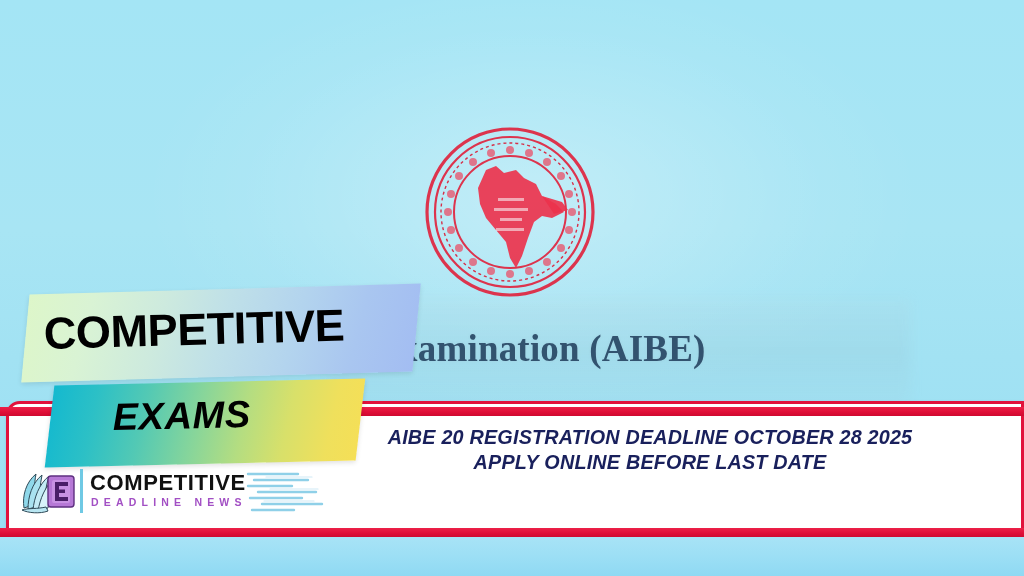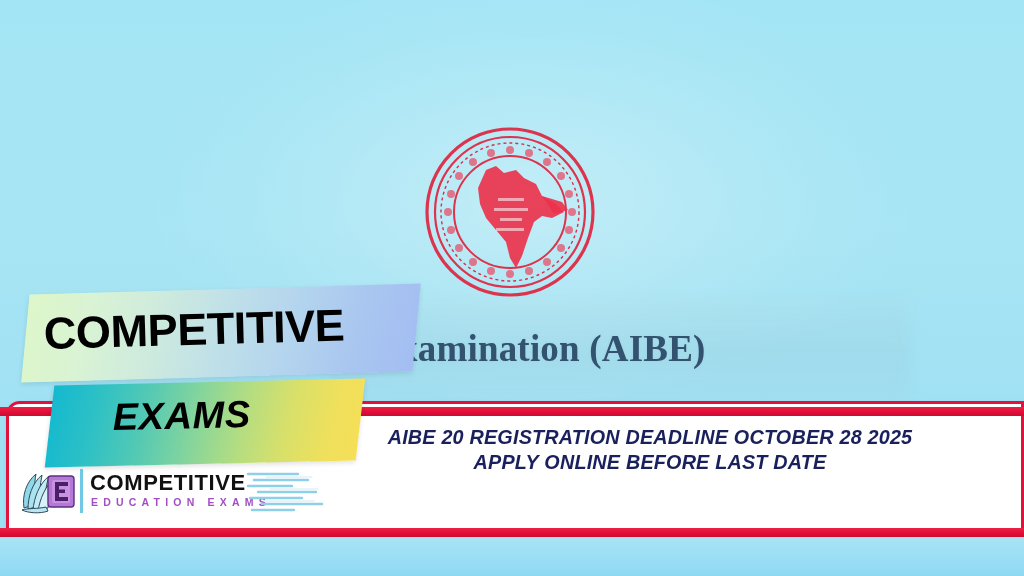--- a/index.html
+++ b/index.html
@@ -307,21 +307,21 @@
             <rect x="7" y="6" width="13" height="4"></rect>
             <rect x="7" y="6" width="4" height="19"></rect>
             <rect x="7" y="13.5" width="10" height="3.5"></rect>
             <rect x="7" y="21" width="13" height="4"></rect>
           </g>
         </g>
       </svg>
     </div>
     <div class="brand-divider"></div>
     <div class="brand-name">COMPETITIVE</div>
-    <div class="brand-tagline">EDUCATION EXAMS</div>
+    <div class="brand-tagline">DEADLINE NEWS</div>
     <div class="speedlines">
       <svg viewBox="0 0 78 46" xmlns="http://www.w3.org/2000/svg">
         <g stroke="#8fd0e8" stroke-width="2.4" stroke-linecap="round">
           <line x1="2" y1="6" x2="52" y2="6"></line>
           <line x1="8" y1="12" x2="62" y2="12"></line>
           <line x1="2" y1="18" x2="46" y2="18"></line>
           <line x1="12" y1="24" x2="70" y2="24"></line>
           <line x1="4" y1="30" x2="56" y2="30"></line>
           <line x1="16" y1="36" x2="76" y2="36"></line>
           <line x1="6" y1="42" x2="48" y2="42"></line>

